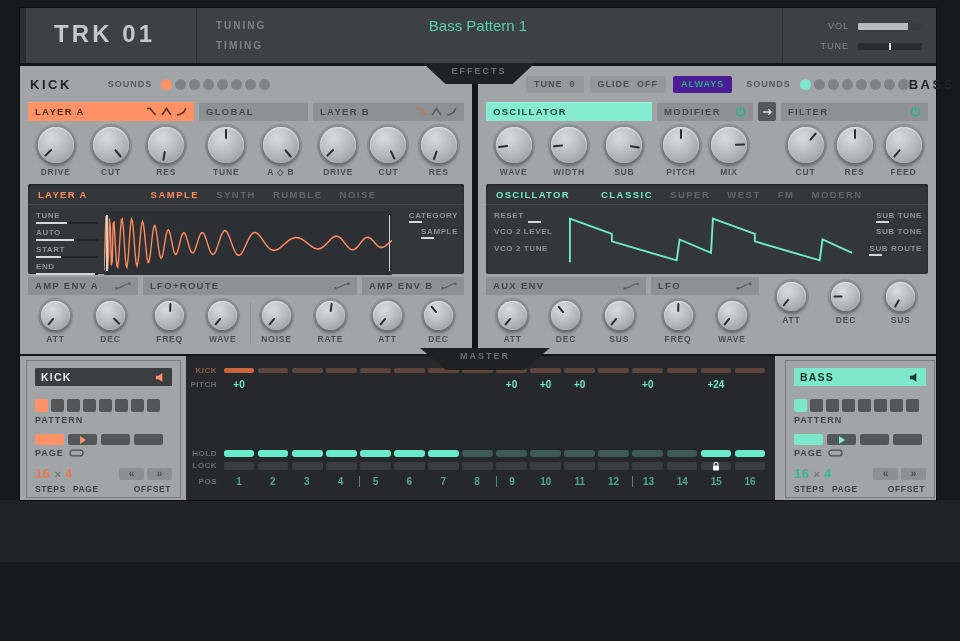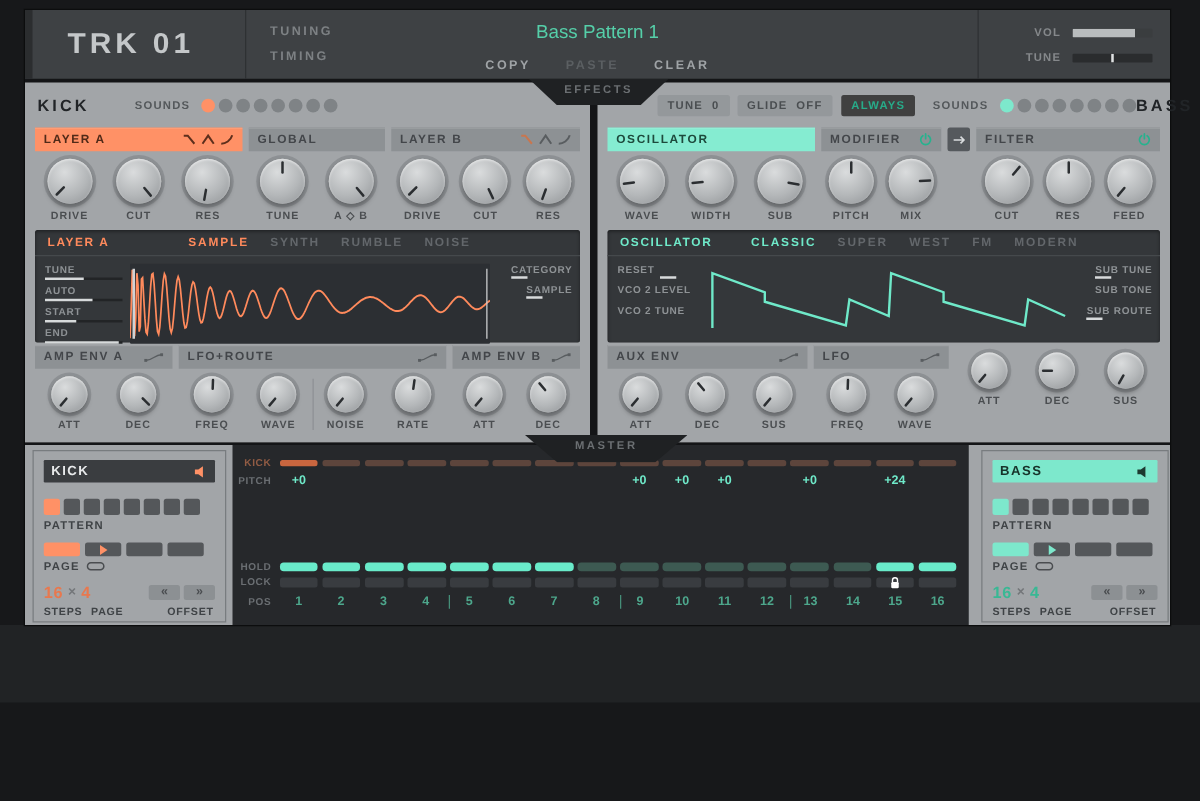--- a/index.html
+++ b/index.html
@@ -18,21 +18,21 @@
         color:#c4c7c9;transform:scaleX(1.04);transform-origin:left}
   .vline{position:absolute;top:0;width:1px;height:55px;background:#2e3133}
   .hmenu{position:absolute;left:196px;top:12px}
   .hmenu .mi{font-size:10px;font-weight:700;letter-spacing:2px;color:#7d8184;margin-bottom:9px}
   .ptitle{position:absolute;left:0;right:0;top:9px;text-align:center;font-size:15px;color:#55cfa9}
   .pactions{position:absolute;left:0;right:0;top:39px;display:flex;justify-content:center;gap:28px}
   .pact{font-size:10px;font-weight:700;letter-spacing:2px;color:#9fa3a6}
   .pact.dis{color:#5b5f62}
   .hctl{position:absolute;right:14px;top:13px}
   .hrow{display:flex;align-items:center;gap:9px;margin-bottom:10px}
-  .hlabel{width:30px;text-align:right;font-size:9px;font-weight:700;letter-spacing:1px;color:#85888b}
+  .hlabel{width:30px;text-align:right;font-size:9px;font-weight:400;letter-spacing:1px;color:#85888b}
   .hslider{position:relative;width:64px;height:7px;background:#3a3d3f;border-radius:1px;overflow:hidden}
   .hfill{position:absolute;left:0;top:0;bottom:0;background:#b9bcbe}
   .htick{position:absolute;left:50%;top:0;width:2px;height:7px;background:#dfe1e2;margin-left:-1px}
   .hslider.tune{background:#2a2c2e}
 
   
   .hangtab{position:absolute;height:18px;background:#1f2123;z-index:6;
            clip-path:polygon(0 0,100% 0,80% 100%,20% 100%);
            display:flex;align-items:flex-start;justify-content:center;padding-top:3px;
            font-size:9px;font-weight:700;letter-spacing:2px;color:#6b6f72}
@@ -44,21 +44,21 @@
   #kickPanel{left:0;width:452px}
   #bassPanel{left:458px;width:458px}
   .panel-title-row{height:36px;display:flex;align-items:center}
   .ptitle-txt{font-size:13px;font-weight:700;letter-spacing:2.5px;color:#212427}
   .sounds-lbl{font-size:9px;font-weight:700;letter-spacing:1px;color:#54585b}
   .dots{display:flex;align-items:center;gap:3px}
   .dot{width:11px;height:11px;border-radius:50%;background:#7f8386}
   .chip{background:#94989b;border-radius:2px;height:17px;display:flex;align-items:center;gap:7px;
         padding:0 8px;font-size:9px;font-weight:700;letter-spacing:1px;color:#4a4e51}
   .always{height:17px;display:flex;align-items:center;padding:0 8px;border-radius:2px;
-          background:#404040;font-size:9px;font-weight:700;letter-spacing:1px;color:#27ab89}
+          background:#4c1d95;font-size:9px;font-weight:700;letter-spacing:1px;color:#27ab89}
 
   
   .sections-row{display:flex;gap:5px;height:82px}
   .sections-row2{display:flex;gap:5px;height:78px;margin-top:2px}
   .ksec{display:flex;flex-direction:column}
   .strip{height:19px;flex:none;display:flex;align-items:center;padding:0 7px;background:#8d9194;
          box-shadow:inset 0 1px 0 rgba(255,255,255,.15)}
   .strip .slabel{font-size:9.5px;font-weight:700;letter-spacing:1.3px;color:#43464a}
   .strip.orange{background:#ff9166}
   .strip.orange .slabel{color:#512a18}
@@ -168,25 +168,20 @@
 
   <div id="hdr">
     <div class="edge"></div>
     <div class="logo">TRK 01</div>
     <div class="vline" style="left:176px"></div>
     <div class="hmenu">
       <div class="mi">TUNING</div>
       <div class="mi">TIMING</div>
     </div>
     <div class="ptitle">Bass Pattern 1</div>
-    <div class="pactions">
-      <span class="pact">COPY</span>
-      <span class="pact dis">PASTE</span>
-      <span class="pact">CLEAR</span>
-    </div>
     <div class="vline" style="left:762px"></div>
     <div class="hctl">
       <div class="hrow">
         <span class="hlabel">VOL</span>
         <div class="hslider">
           <div class="hfill" style="width: 78%;"></div>
         </div>
       </div>
       <div class="hrow">
         <span class="hlabel">TUNE</span>

